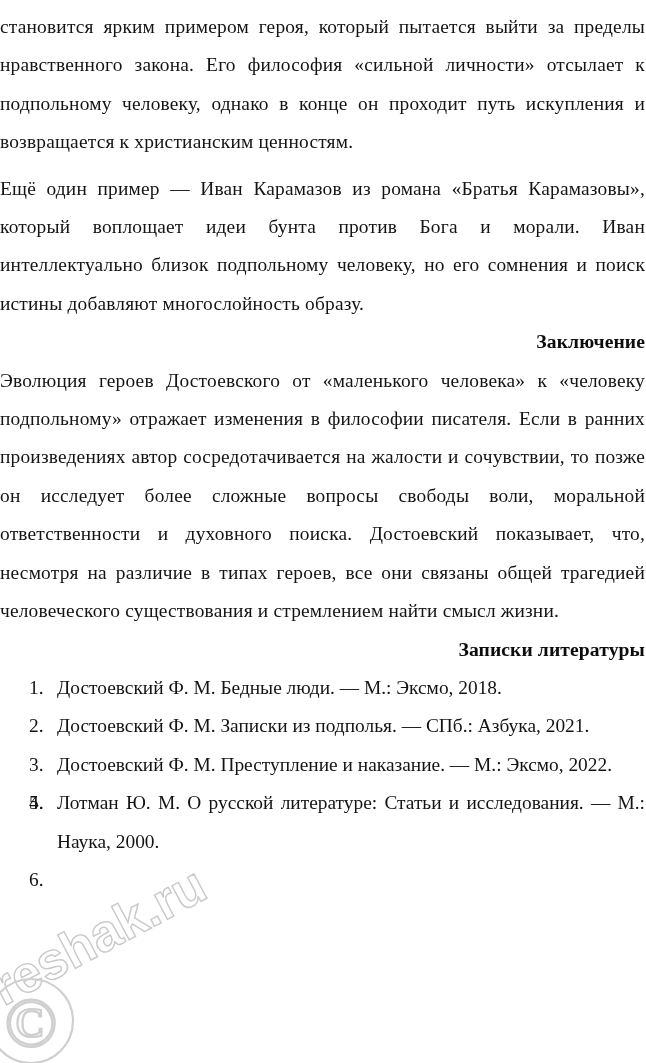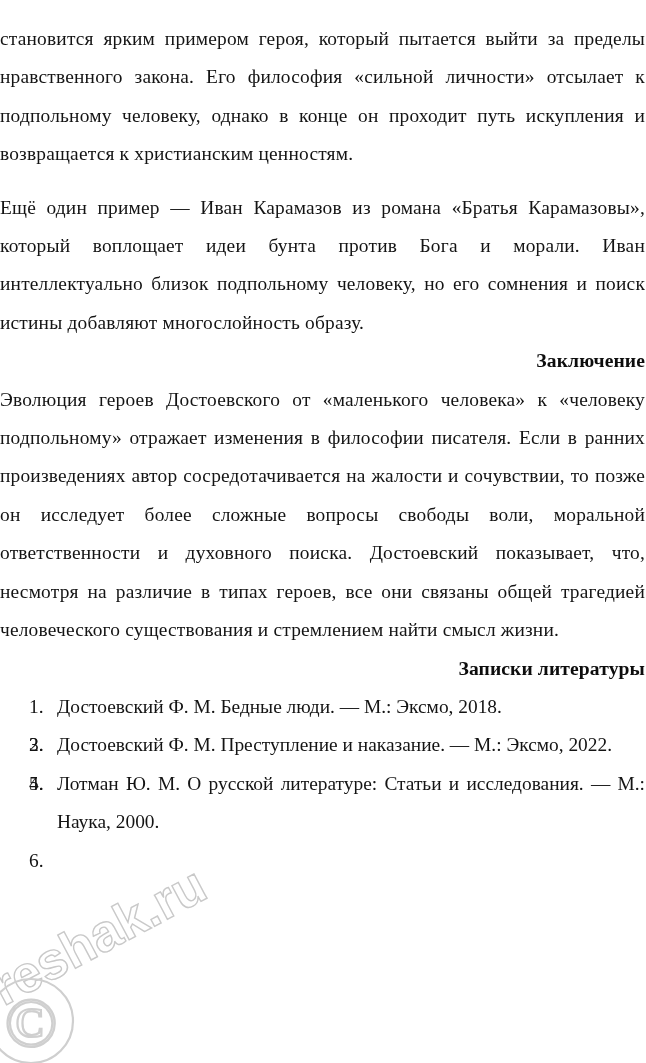--- a/index.html
+++ b/index.html
@@ -23,35 +23,35 @@
     width: 646px;
     height: 1063px;
     overflow: hidden;
   }
 
   .doc-body {
     position: absolute;
     left: 0;
     top: 0;
     width: 645px;
-    padding-top: 20px;
+    padding-top: 8px;
   }
 
   
   .para {
     margin: 0;
     font-size: 19.4px;
     line-height: 38.4px;
     text-align: justify;
     text-justify: inter-word;
     color: #141414;
     letter-spacing: 0.01em;
   }
   .para + .para {
-    margin-top: 15px;
+    margin-top: 8px;
   }
 
   
   .heading {
     margin: 0;
     font-size: 19.6px;
     line-height: 38.4px;
     font-weight: bold;
     text-align: right;
     color: #0d0d0d;
@@ -139,20 +139,21 @@
 
     <h2 class="heading">Записки литературы</h2>
 
     <ol class="biblio">
       <li class="biblio-item">
         <span class="num">1.</span>
         <span class="txt">Достоевский Ф. М. Бедные люди. — М.: Эксмо, 2018.</span>
       </li>
       <li class="biblio-item">
         <span class="num">2.</span>
+        <span class="txt">Достоевский Ф. М. Записки из подполья. — СПб.: Азбука, 2021.</span>
       </li>
       <li class="biblio-item">
         <span class="num">3.</span>
         <span class="txt">Достоевский Ф. М. Преступление и наказание. — М.: Эксмо, 2022.</span>
       </li>
       <li class="biblio-item nojust">
         <span class="num">4.</span>
       </li>
       <li class="biblio-item">
         <span class="num">5.</span>

